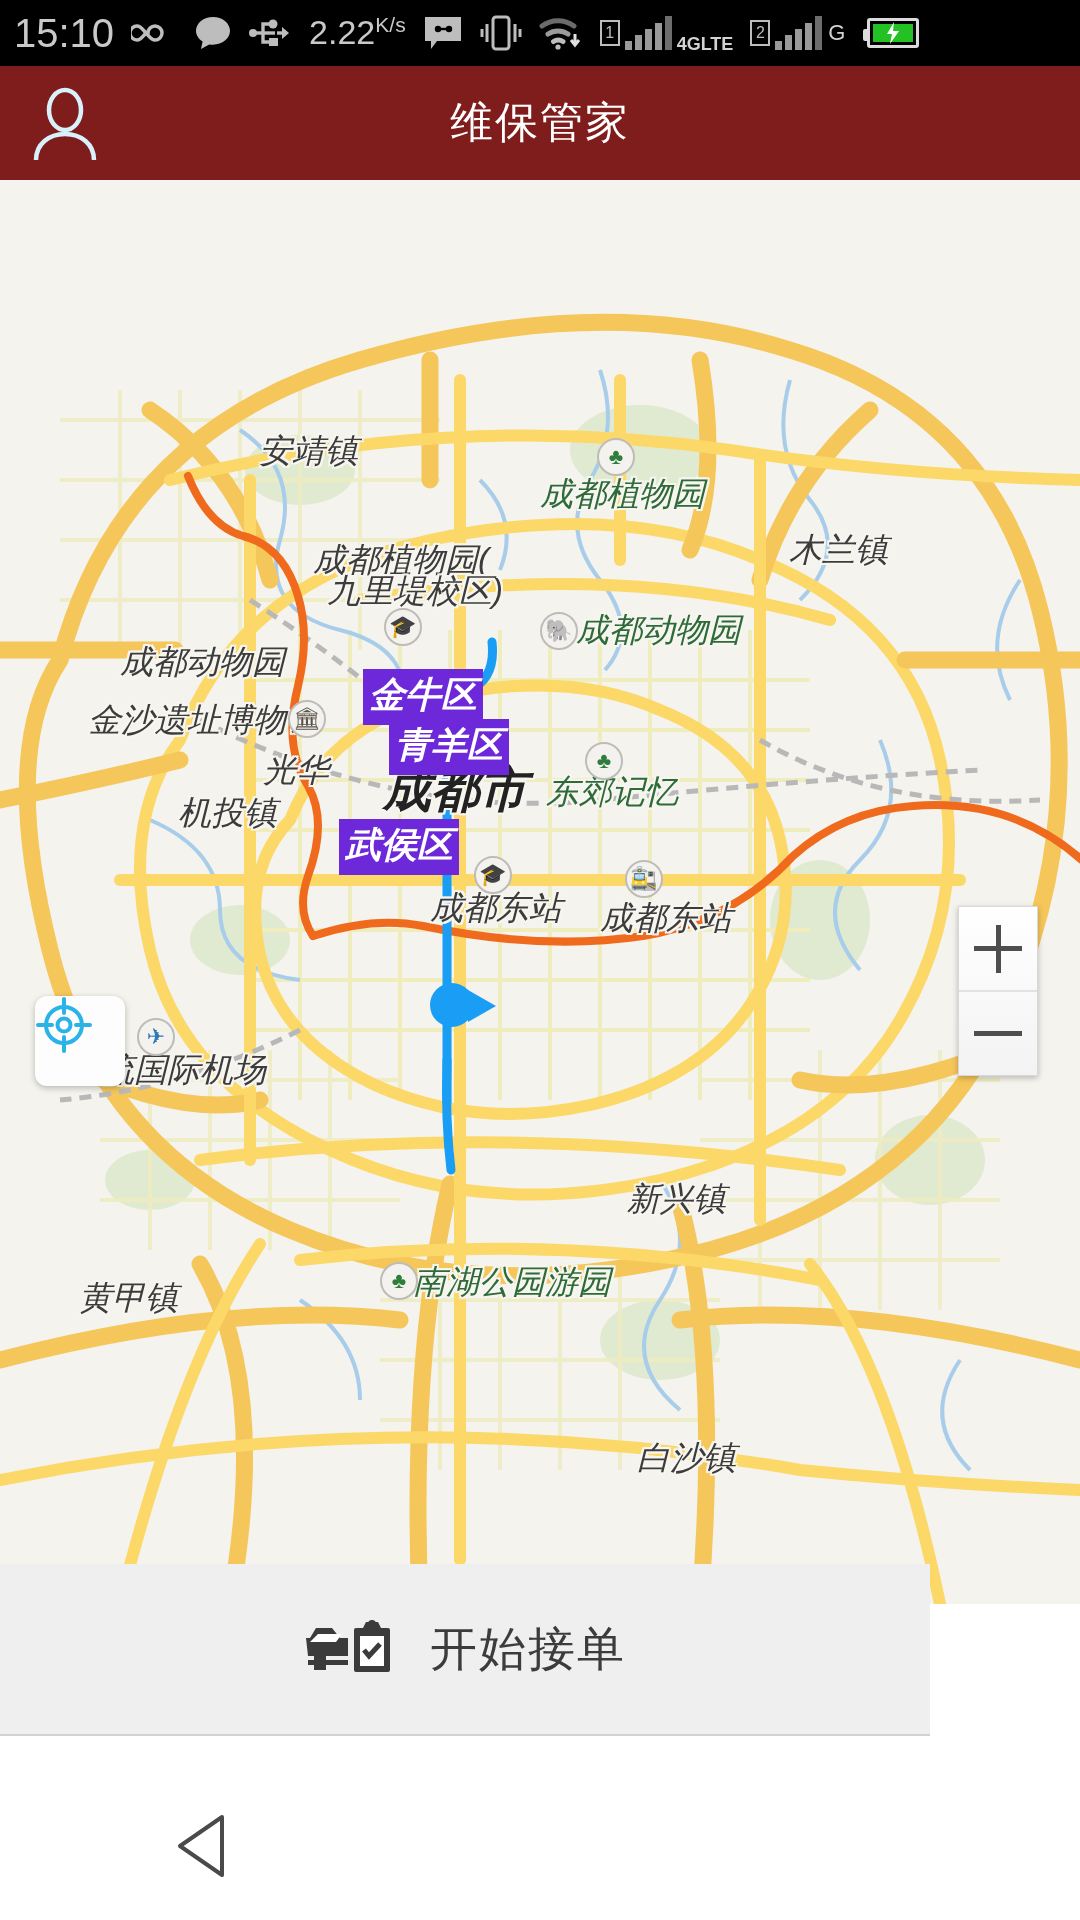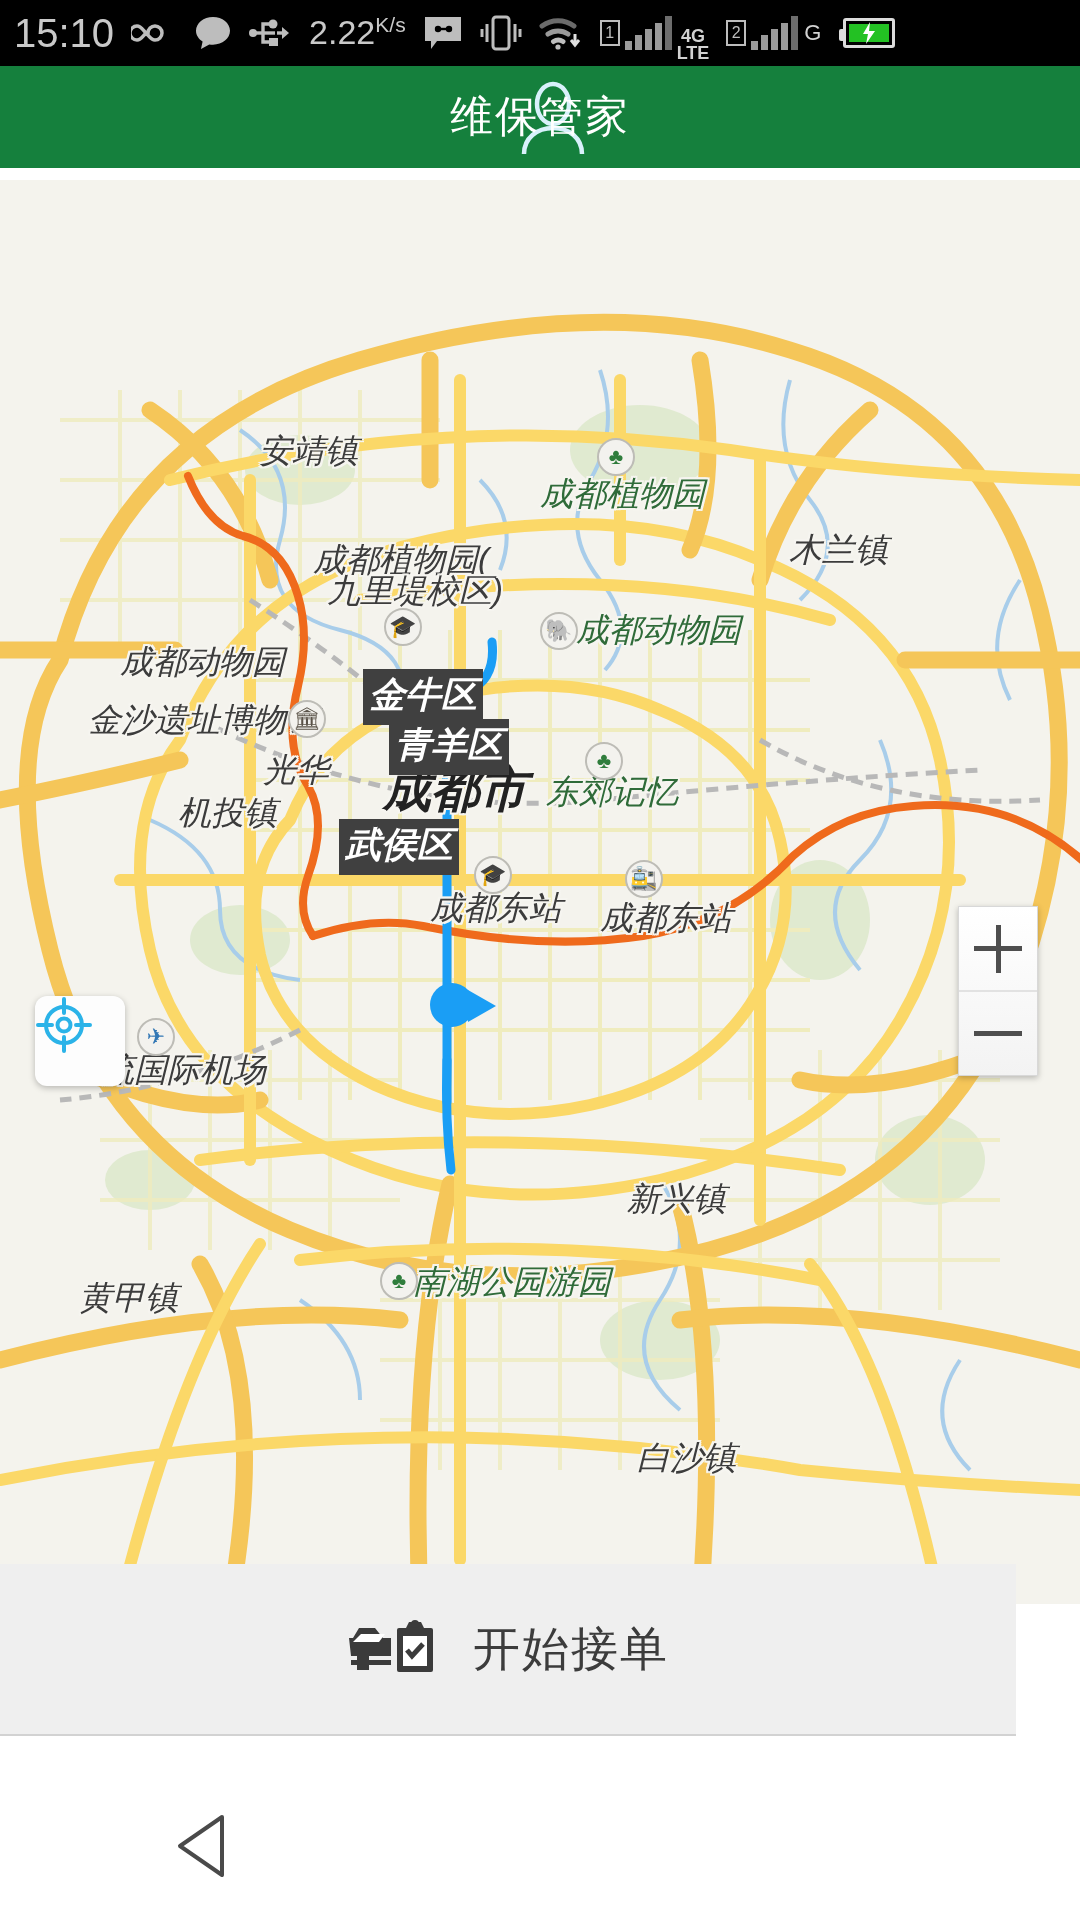--- a/index.html
+++ b/index.html
@@ -14,32 +14,32 @@
   #status-bar .clock{ font-size:40px; letter-spacing:0px; margin-left:14px;
      font-weight:300; color:#c9c9c9; }
   .sb-icon{ margin-left:17px; display:flex; align-items:center; color:#bdbdbd; }
   .sb-net{ font-size:34px; color:#c9c9c9; margin-left:20px; font-weight:300;}
   .sb-net sup{ font-size:21px; }
   .sig-bars{ display:flex; align-items:flex-end; height:34px; gap:3px; margin-left:5px;}
   .sig-bars i{ display:block; width:7px; background:#9a9a9a; }
   .sim-box{ width:20px; height:26px; border:2px solid #bdbdbd; font-size:16px;
      display:flex; align-items:center; justify-content:center; color:#bdbdbd; }
   .net-type{ font-size:18px; line-height:0.95; margin-left:5px; color:#d2d2d2;
-     display:flex; flex-direction:column; align-items:center; font-weight:bold;margin-top:24px;}
+     display:flex; flex-direction:row; align-items:center; font-weight:bold;margin-top:24px;}
   .battery{ width:52px;height:30px;border:3px solid #dcdcdc;border-radius:3px;
      margin-left:22px; position:relative; padding:3px; }
   .battery::after{content:"";position:absolute;left:-7px;top:8px;width:5px;height:12px;
      background:#dcdcdc;border-radius:2px 0 0 2px;}
   .battery .fill{ width:100%;height:100%;background:#23c123;display:flex;
      align-items:center;justify-content:center;}
 
   
   #app-header{
-    position:absolute; left:0; top:66px; width:1080px; height:102px;
-    background:#15803d; display:flex; align-items:center;justify-content:center;
+    position:absolute; left:0; top:66px; width:1080px; height:114px;
+    background:#7f1d1d; display:flex; align-items:center;
   }
   #app-header .title{ position:absolute; left:0; right:0; text-align:center;
      color:#fff; font-size:43px; letter-spacing:2px; }
   #app-header .right-action{ position:absolute; right:24px; color:#fff;
      font-size:38px; letter-spacing:1px; }
   #app-header .avatar{ margin-left:26px; width:78px;height:78px;
      display:flex;align-items:center;justify-content:center;}
 
   
   #map{
@@ -50,21 +50,21 @@
 
   .maplabel{ position:absolute; color:#3c3c3c; white-space:nowrap;
      text-shadow:
        -2px -2px 0 #f6f5f0, 2px -2px 0 #f6f5f0,
        -2px  2px 0 #f6f5f0, 2px  2px 0 #f6f5f0,
         0px  2px 0 #f6f5f0, 0px -2px 0 #f6f5f0,
         2px  0px 0 #f6f5f0,-2px  0px 0 #f6f5f0;
      font-size:33px;font-style:italic; }
   .maplabel.poi{ color:#2f6b39; }
   .maplabel.big{ font-size:48px; font-weight:bold; color:#222; }
-  .maplabel.district{ background:#404040; color:#fff; text-shadow:none;
+  .maplabel.district{ background:#6d28d9; color:#fff; text-shadow:none;
      font-size:36px; padding:2px 6px 5px 6px; font-weight:bold; }
 
   .poi-dot{ position:absolute; width:38px;height:38px;border-radius:50%;
      background:#f3f2ee; border:2px solid #bdbcb6; display:flex;
      align-items:center; justify-content:center; font-size:22px; color:#5a5349; }
   .poi-dot.green{ color:#2f7d3c; }
   .poi-dot.blue{ color:#3277b5; }
 
   
   #location-marker{ position:absolute; left:430px; top:798px; width:72px;height:50px; }
@@ -82,21 +82,21 @@
      position:relative; }
   #zoom-control .zbtn:first-child{ border-bottom:2px solid #e2e2e2; }
   .plus-h,.minus-h{ position:absolute; width:48px;height:5px;background:#4e4e4e; }
   .plus-v{ position:absolute; width:5px;height:48px;background:#4e4e4e; }
 
   #locate-btn{ position:absolute; left:35px; top:816px; width:90px;height:90px;
      background:#fdfdfd; border-radius:12px; box-shadow:0 2px 6px rgba(0,0,0,.25);
      display:flex; align-items:center; justify-content:center; }
 
   
-  #bottom-bar{ position:absolute; left:0; top:1564px; width:1016px; height:172px;
+  #bottom-bar{ position:absolute; left:0; top:1564px; width:930px; height:172px;
      background:#efefef; border-bottom:2px solid #d2d2d2;
      display:flex; align-items:center; justify-content:center; gap:30px; }
   #bottom-bar .label{ font-size:47px; color:#3c3c3c; letter-spacing:2px; }
 
   
   #nav-bar{ position:absolute; left:0; top:1776px; width:1080px; height:144px;
      background:#fff; display:flex; align-items:center; }
   #nav-bar .back{ margin-left:172px; }
 </style>
 </head>

